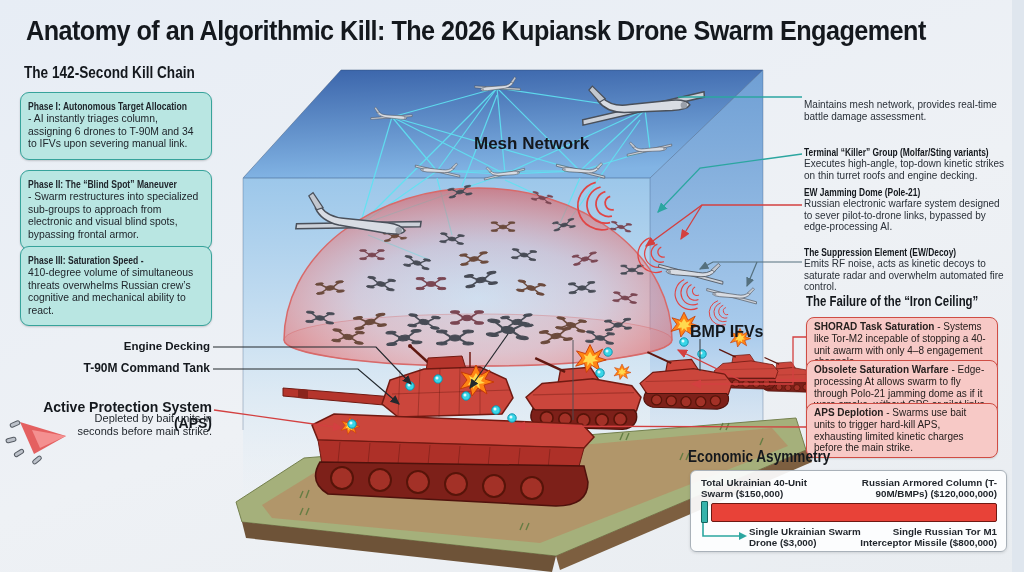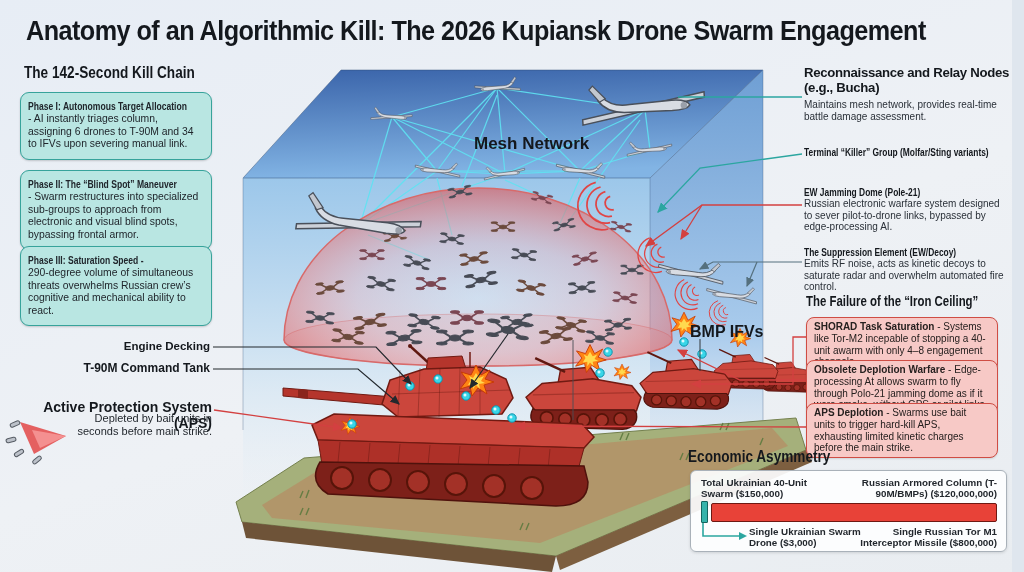--- a/index.html
+++ b/index.html
@@ -313,49 +313,49 @@
 <div class="tealbox" style="top:92px">
   <span class="bt">Phase I: Autonomous Target Allocation</span>
   <div>- AI instantly triages column, assigning 6 drones to T-90M and 34 to IFVs upon severing manual link.</div>
 </div>
 <div class="tealbox" style="top:170px">
   <span class="bt">Phase II: The “Blind Spot” Maneuver</span>
   <div>- Swarm restructures into specialized sub-groups to approach from electronic and visual blind spots, bypassing frontal armor.</div>
 </div>
 <div class="tealbox" style="top:246px">
   <span class="bt">Phase III: Saturation Speed -</span>
-  <div>290-degree volume of simultaneous threats overwhelms Russian crew’s cognitive and mechanical ability to react.</div>
+  <div>410-degree volume of simultaneous threats overwhelms Russian crew’s cognitive and mechanical ability to react.</div>
 </div>
 
 <div class="lbl" style="left:474px;top:134px;font-size:17px;font-weight:800">Mesh Network</div>
 
 <div class="lbl rt" style="left:88px;top:340px;width:122px;font-size:11.5px">Engine Decking</div>
 <div class="lbl rt" style="left:68px;top:361px;width:142px;font-size:12px">T-90M Command Tank</div>
 <div class="lbl rt" style="left:30px;top:399px;width:182px;font-size:14px">Active Protection System (APS)</div>
 <div class="abs rt" style="left:60px;top:412px;width:152px;font-size:11px;line-height:1.15;color:#23282e">Depleted by bait units in seconds before main strike.</div>
 <div class="lbl" style="left:690px;top:323px;font-size:16px">BMP IFVs</div>
 
-<div class="ann-tbig" style="top:66px">Reconnaissance and Relay Nodes (e.g., Bucha)</div>
 <div class="ann-b" style="top:99px;width:200px">Maintains mesh network, provides real-time battle damage assessment.</div>
 
 <div class="ann-t" style="top:146px">Terminal “Killer” Group (Molfar/Sting variants)</div>
+<div class="ann-b" style="top:158px">Executes high-angle, top-down kinetic strikes on thin turret roofs and engine decking.</div>
 
 <div class="ann-t" style="top:186px">EW Jamming Dome (Pole-21)</div>
 <div class="ann-b" style="top:198px;width:200px">Russian electronic warfare system designed to sever pilot-to-drone links, bypassed by edge-processing AI.</div>
 
 <div class="ann-t" style="top:246px">The Suppression Element (EW/Decoy)</div>
 <div class="ann-b" style="top:258px;width:200px">Emits RF noise, acts as kinetic decoys to saturate radar and overwhelm automated fire control.</div>
 
 <div class="h2" style="left:806px;top:292px;font-size:15px;transform:scaleX(.76)">The Failure of the “Iron Ceiling”</div>
 
 <div class="pinkbox" style="top:317px">
   <b>SHORAD Task Saturation</b><span> - Systems like Tor-M2 incepable of stopping a 40-unit awarm with only 4–8 engagement channels.</span>
 </div>
 <div class="pinkbox" style="top:360px">
-  <b>Obsolete Deplotion Warfare</b><span> - Edge-processing At allows swarm to fly through Polo-21 jamming dome as if it were smoke, without GPS or pilot links.</span>
+  <b>Obsolete Saturation Warfare</b><span> - Edge-processing At allows swarm to fly through Polo-21 jamming dome as if it were smoke, without GPS or pilot links.</span>
 </div>
 <div class="pinkbox" style="top:403px">
   <b>APS Deplotion</b><span> - Swarms use bait units to trigger hard-kill APS, exhausting limited kinetic charges before the main strike.</span>
 </div>
 
 <div class="h2" style="left:688px;top:447px;font-size:17px;transform:scaleX(.8)">Economic Asymmetry</div>
 
 <div id="econ-panel">
   <div class="econ-s" style="left:10px;top:6px;width:135px">Total Ukrainian 40-Unit Swarm ($150,000)</div>
   <div class="econ-s rt" style="right:9px;top:6px;width:175px">Russian Armored Column (T-90M/BMPs) ($120,000,000)</div>

